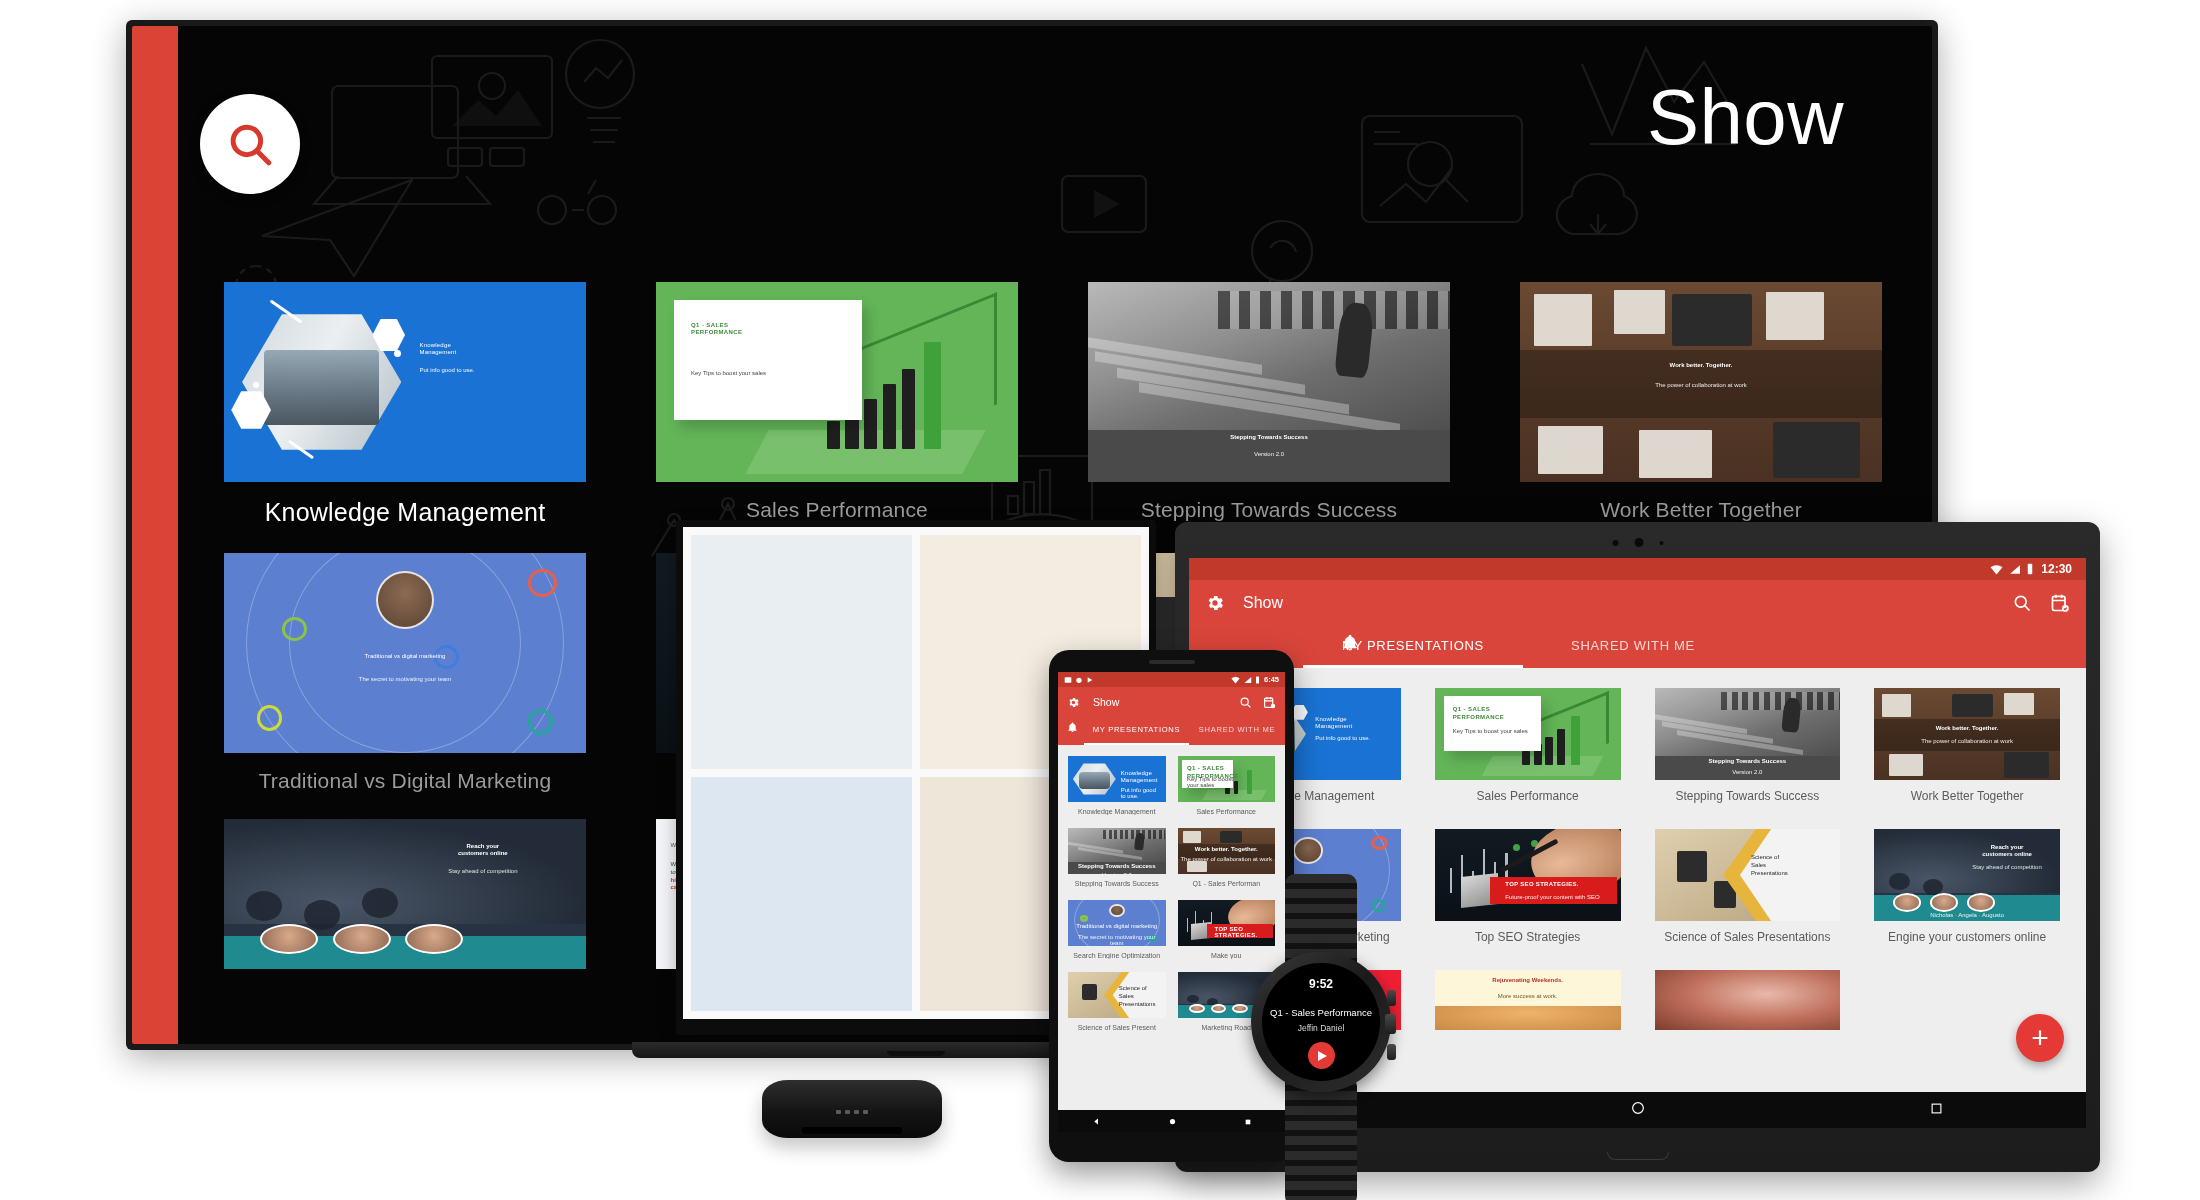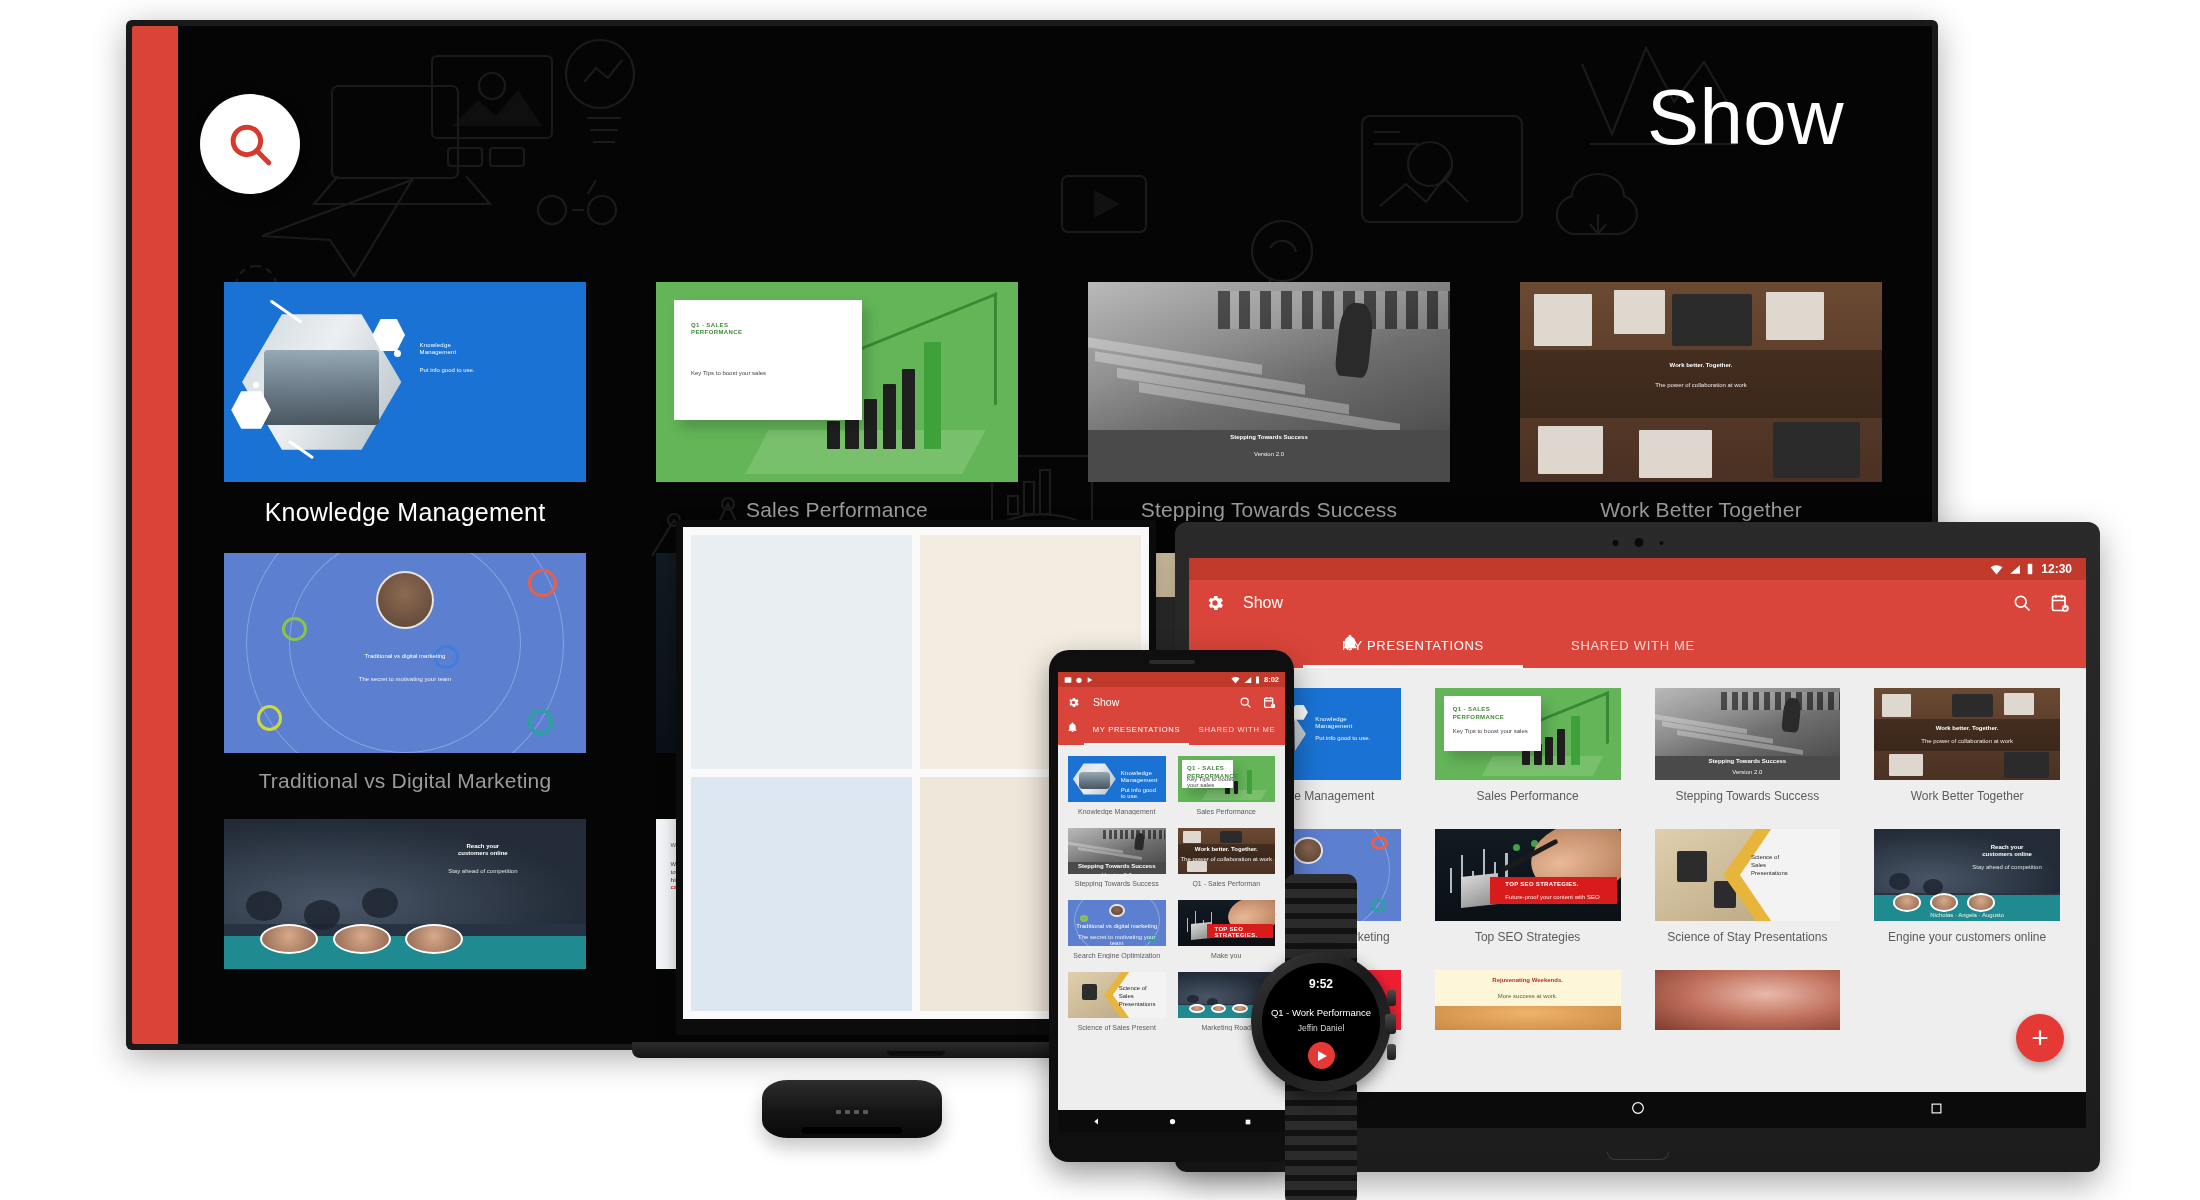--- a/index.html
+++ b/index.html
@@ -841,21 +841,21 @@
                   <div class="tab" style="left:32%;top:56%;width:12%;height:30%"></div>
                   <div class="chevl"></div>
                     <div class="chev" style="right:-6%"></div>
                   <div class="cap" style="font-size:11%">
                     <span>Science of</span><br>
                     <span>Sales</span><br>
                     <span>Presentations</span>
                   </div>
                 </div>
               </div>
-              <div class="lbl" style="font-size:12px;margin-top:9px">Science of Stay Presentations</div>
+              <div class="lbl" style="font-size:12px;margin-top:9px">Science of Sales Presentations</div>
             </div>
 
             <div class="card">
               <div class="thumb" style="height:92px">
                 <div class="slide sl-rc">
                   <div class="crowd"></div>
                   <div class="head" style="left:8%;top:48%;width:11%;height:18%"></div>
                   <div class="head" style="left:26%;top:54%;width:11%;height:18%"></div>
                   <div class="cap">
                       <div class="c1" style="font-size:12%"><span>Reach your</span><br><span>customers online</span></div>
@@ -952,21 +952,21 @@
           <span class="right">
             <svg width="9" height="8" viewBox="0 0 24 20">
                 <path d="M12 19 L1 6 a17 17 0 0 1 22 0 z" fill="#fff"></path>
               </svg>
             <svg width="9" height="8" viewBox="0 0 24 20" style="margin-left:3px">
                 <path d="M22 2 L22 18 L4 18 z" fill="#fff"></path>
               </svg>
             <svg width="5" height="8" viewBox="0 0 10 16" style="margin-left:3px">
                 <rect x="2" y="1" width="6" height="14" rx="1" fill="#fff"></rect>
               </svg>
-            <span style="margin-left:4px;font-weight:600">8:02</span>
+            <span style="margin-left:4px;font-weight:600">6:45</span>
           </span>
         </div>
 
         <div class="appbar" style="height:30px;padding:0 9px;">
           <span style="display:flex;align-items:center;">
             <svg width="13" height="13" viewBox="0 0 24 24" fill="#fff">
                 <path d="M19.4 13a7.6 7.6 0 0 0 0-2l2-1.6-2-3.4-2.4 1a7.5 7.5 0 0 0-1.7-1l-.4-2.5h-4l-.4 2.5a7.5 7.5 0 0 0-1.7 1l-2.4-1-2 3.4L6.6 11a7.6 7.6 0 0 0 0 2l-2 1.6 2 3.4 2.4-1a7.5 7.5 0 0 0 1.7 1l.4 2.5h4l.4-2.5a7.5 7.5 0 0 0 1.7-1l2.4 1 2-3.4zM12 15.2A3.2 3.2 0 1 1 15.2 12 3.2 3.2 0 0 1 12 15.2z"></path>
               </svg>
           </span>
           <span class="title" style="font-size:10.5px;margin-left:13px">Show</span>
@@ -1164,21 +1164,21 @@
 
   <div id="watch">
     <div id="watch-strap-top"></div>
     <div id="watch-strap-bot"></div>
     <div id="watch-case">
       <span class="crown" style="top:38px;width:9px;height:16px"></span>
       <span class="crown" style="top:62px;width:11px;height:20px"></span>
       <span class="crown" style="top:92px;width:9px;height:16px"></span>
       <div id="watch-face">
         <div id="watch-time">9:52</div>
-        <div id="watch-deck">Q1 - Work Performance</div>
+        <div id="watch-deck">Q1 - Sales Performance</div>
         <div id="watch-author">Jeffin Daniel</div>
         <div id="watch-play">
             <span class="tri"></span>
           </div>
       </div>
     </div>
   </div>
 
 </div>
 

